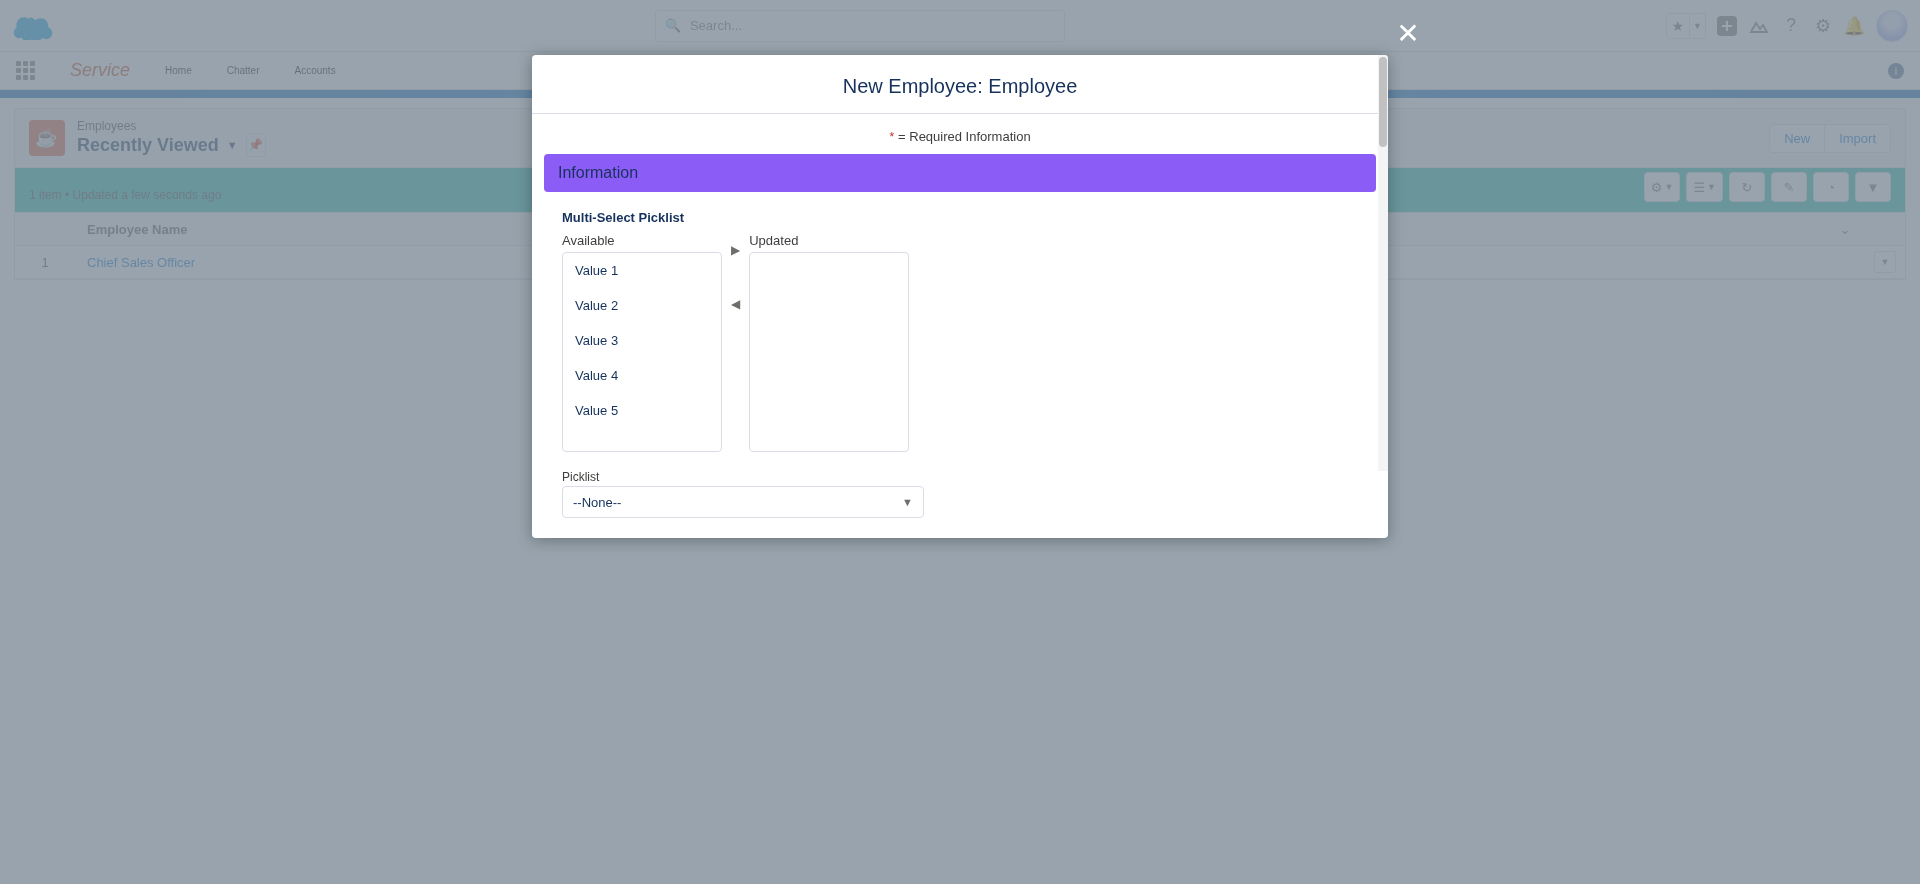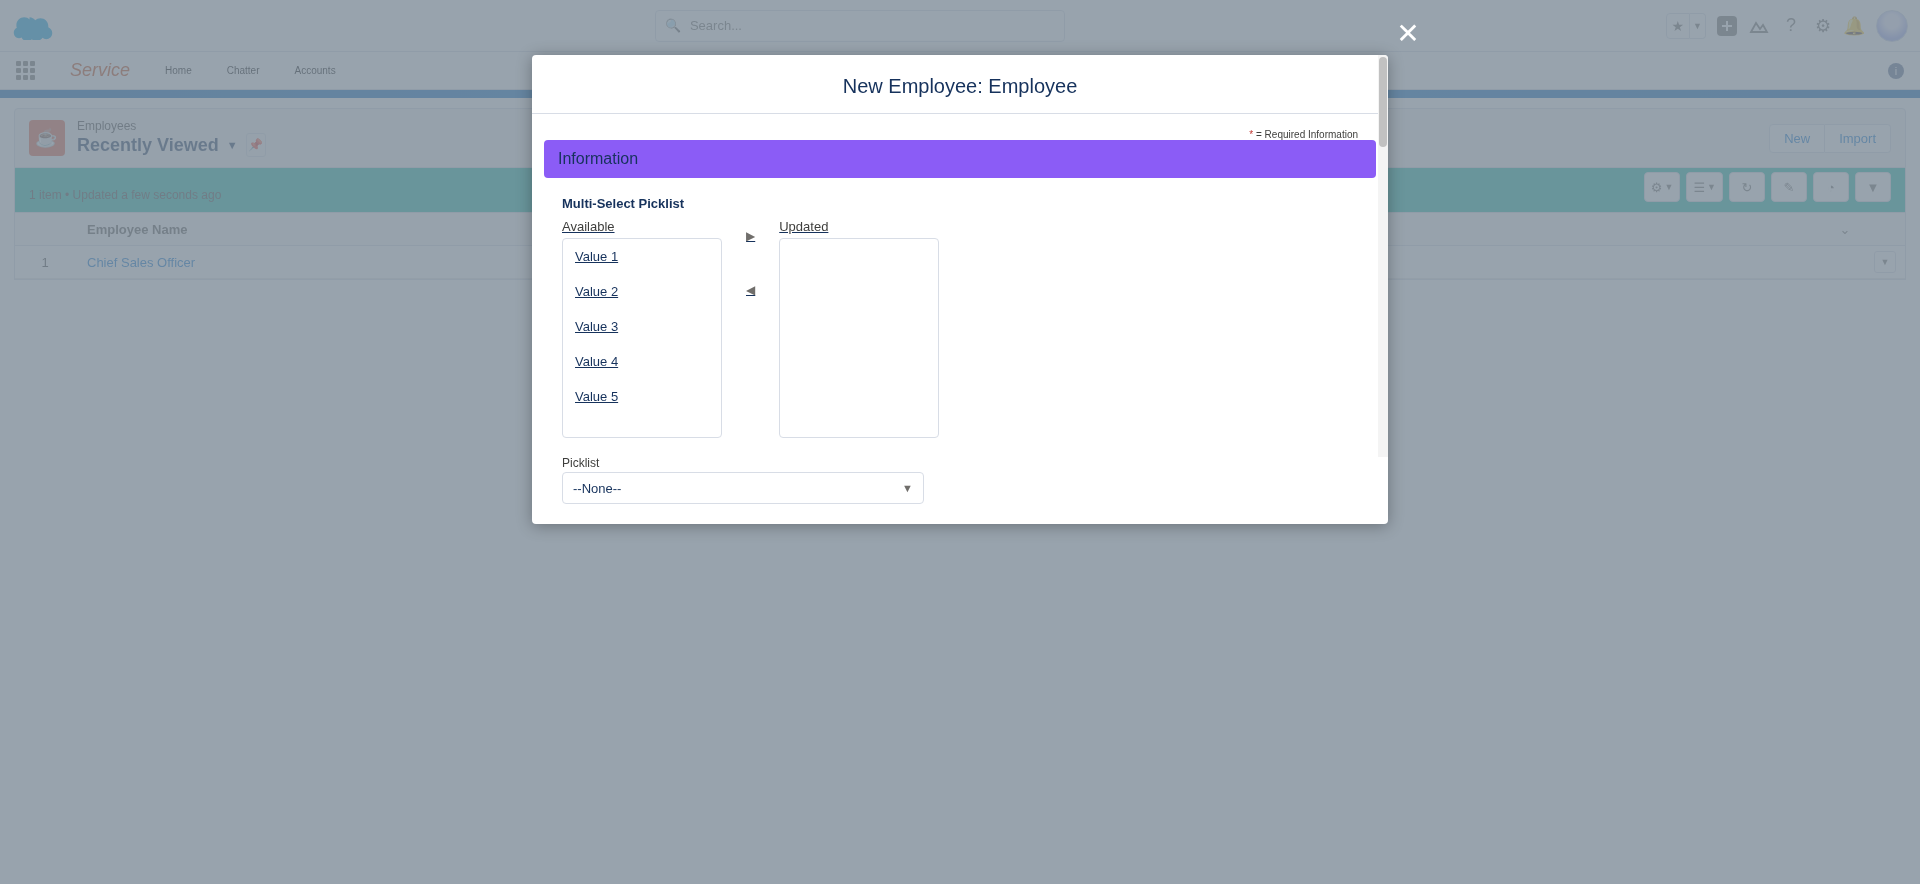--- a/index.html
+++ b/index.html
@@ -67,31 +67,31 @@
 .backdrop { position: absolute; inset: 0; background: rgba(126,140,153,0.8); }
 
 
 .modal { position: absolute; top: 55px; left: 50%; transform: translateX(-50%); width: 856px; background: #fff; border-radius: 4px; box-shadow: 0 2px 16px rgba(0,0,0,0.3); display: flex; flex-direction: column; }
 .modal-close { position: absolute; top: -38px; right: -36px; color: #fff; font-size: 28px; cursor: pointer; width: 32px; height: 32px; display: flex; align-items: center; justify-content: center; }
 .modal-scroller { width: 10px; background: #f4f4f4; position: absolute; right: 0; top: 0; bottom: 67px; border-radius: 0 4px 0 0; }
 .modal-scroller::before { content: ""; position: absolute; top: 2px; left: 1px; width: 8px; height: 90px; background: #c1c1c1; border-radius: 4px; }
 .modal-head { text-align: center; padding: 20px 9px 15px; border-bottom: 1px solid #d8dde6; }
 .modal-title { font-size: 20px; font-weight: 400; color: #16325c; }
 .modal-body { padding: 15px 30px 20px; max-height: 468px; overflow: hidden; }
-.req-info { text-align: right; font-size: 10px; color: #3e3e3c; }
+.req-info { text-align: center; font-size: 13px; color: #3e3e3c; margin-bottom: 10px; }
 .req-info .ast { color: #c23934; }
 .section-head { background: #8b5cf6; padding: 10px 14px; font-size: 16px; border-radius: 4px; margin: 0 -18px 18px; }
 .form-row { max-width: 370px; margin-bottom: 18px; }
 .field-label { font-size: 12px; color: #3e3e3c; margin-bottom: 2px; display: block; }
 .field-label .ast { color: #c23934; }
 .highlight-wrap { border: 4px solid #d92d20; padding: 1px; }
 .text-input { width: 100%; height: 32px; border: 1px solid #1589ee; border-radius: 4px; padding: 0 10px; font-size: 13px; outline: none; box-shadow: 0 0 3px #1589ee; }
 .ms-label { font-size: 13px; font-weight: 700; margin-bottom: 8px; }
 .sub-label { font-size: 13px; color: #3e3e3c; margin-bottom: 4px; }
-.dual-list { display: flex; gap: 24px; align-items: flex-start; text-decoration: underline; }
+.dual-list { display: flex; gap: 9px; align-items: flex-start; }
 .listbox { width: 160px; height: 200px; border: 1px solid #d8dde6; border-radius: 4px; overflow-y: scroll; position: relative; }
 .listbox-chosen { width: 160px; height: 200px; border: 1px solid #d8dde6; border-radius: 4px; }
 .listbox-item { padding: 10px 12px; font-size: 13px; cursor: pointer; }
 .move-btns { display: flex; flex-direction: column; gap: 40px; padding-top: 10px; }
 .move-btn { color: #706e6b; cursor: pointer; font-size: 12px; }
 .picklist-row { max-width: 362px; margin-top: 18px; }
 .select-box { width: 100%; height: 32px; border: 1px solid #d8dde6; border-radius: 4px; display: flex; align-items: center; justify-content: space-between; padding: 0 10px; font-size: 13px; cursor: pointer; }
 .modal-foot { border-top: 1px solid #d8dde6; padding: 14px 20px; display: flex; justify-content: center; gap: 10px; background: #f3f2f2; border-radius: 0 0 4px 4px; }
 .btn { border: 1px solid #d8dde6; background: #fff; color: #0070d2; padding: 7px 16px; border-radius: 4px; font-size: 13px; cursor: pointer; }
 .btn-brand { background: #0070d2; color: #fff; border-color: #0070d2; }

